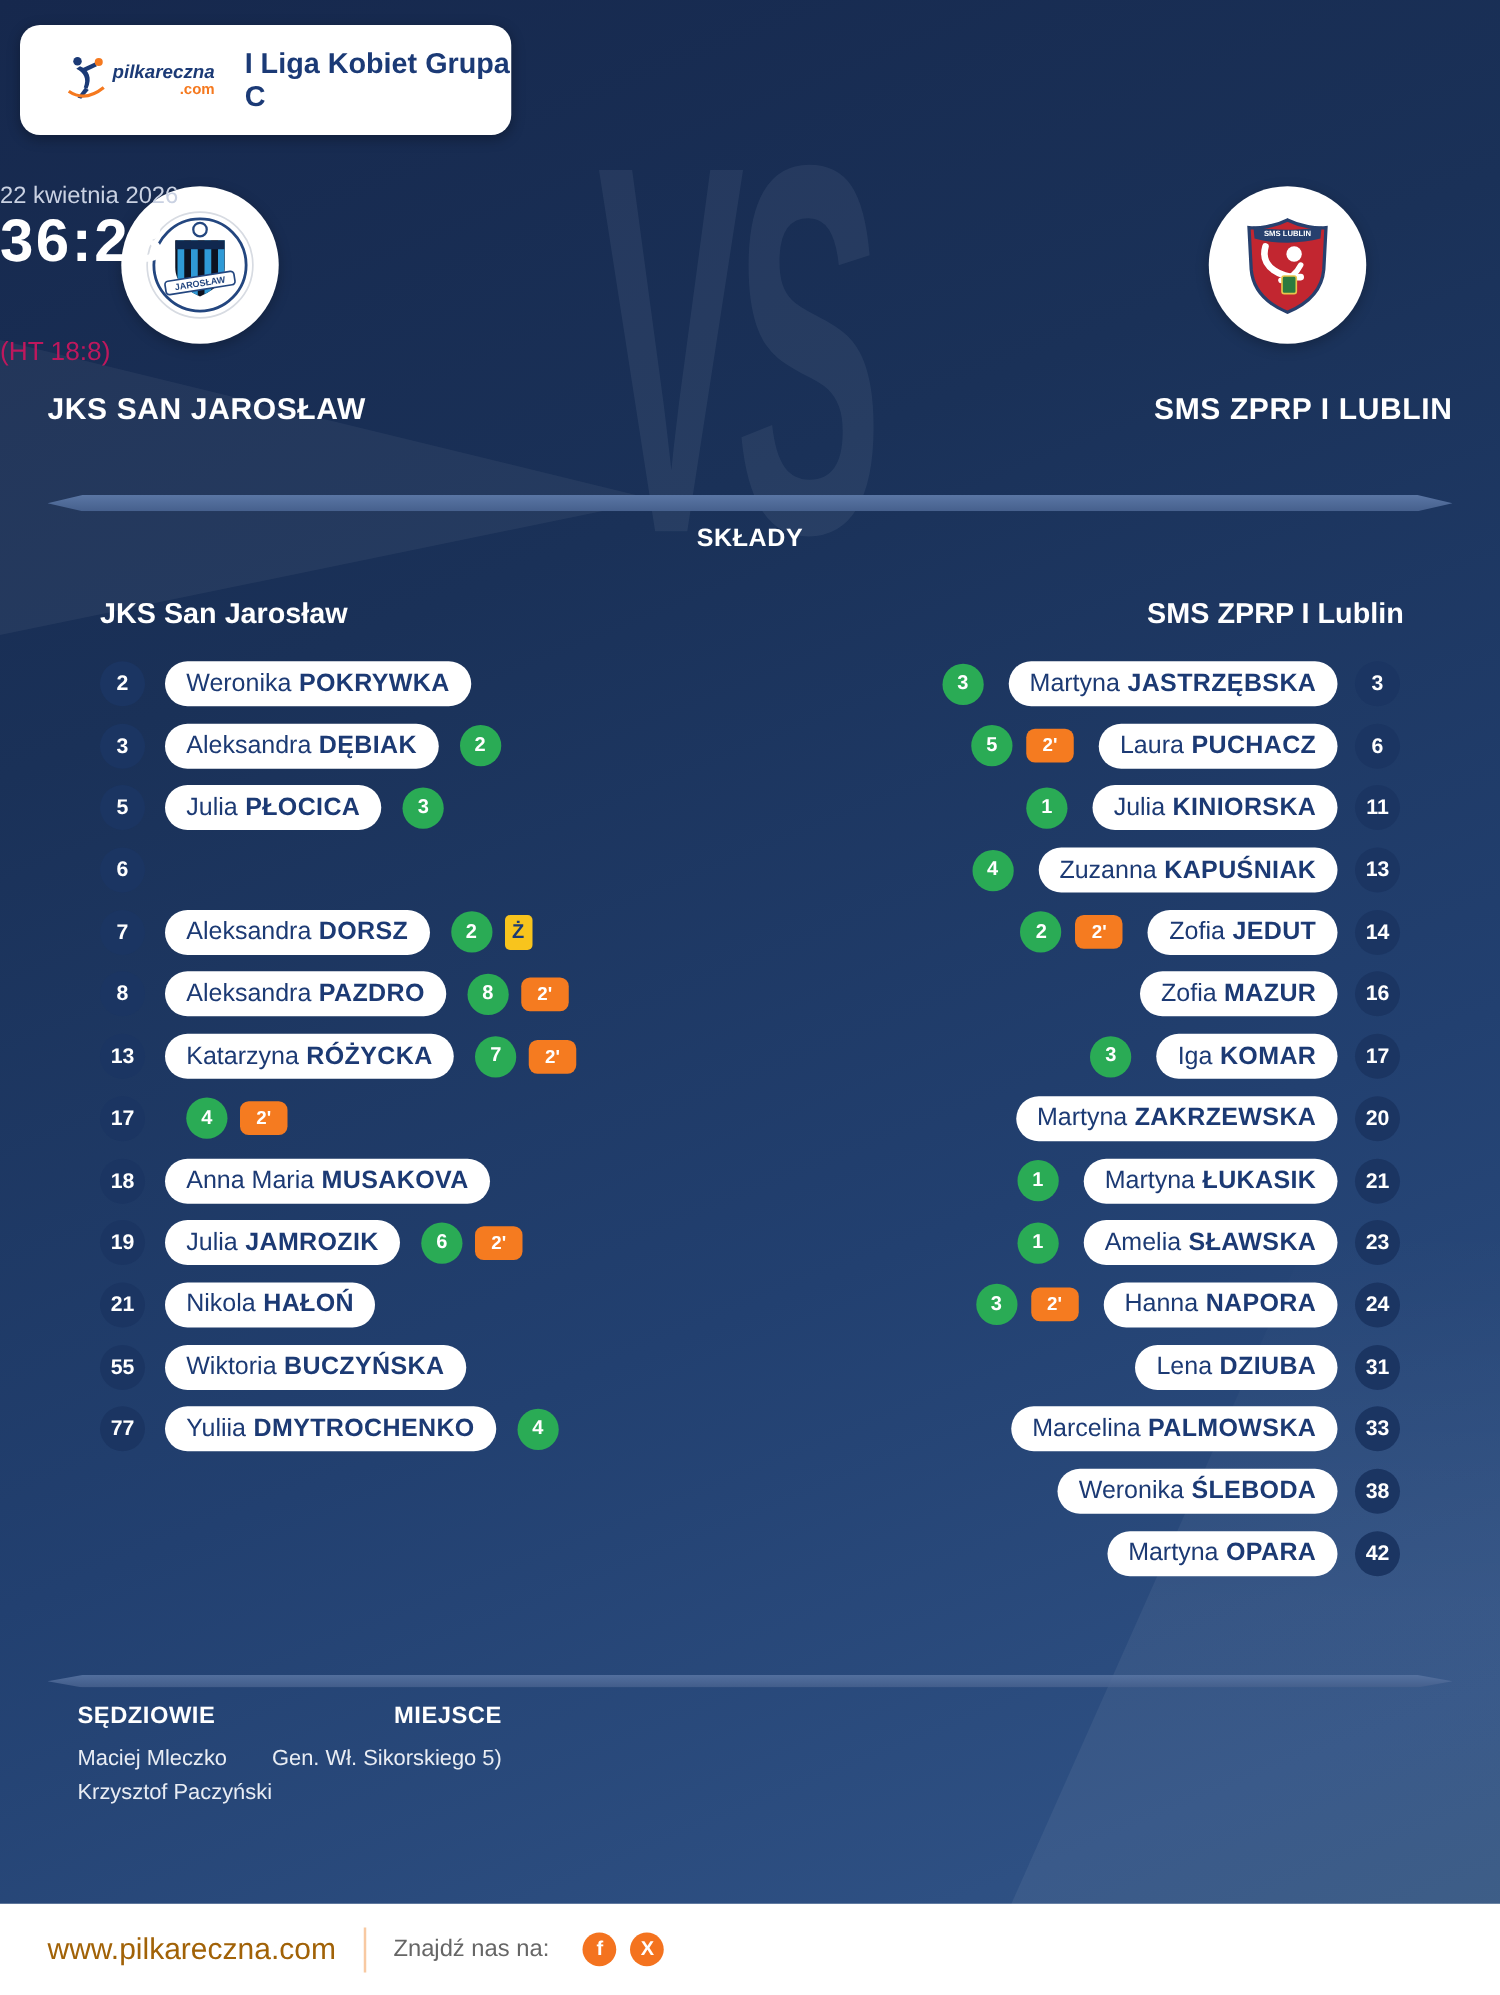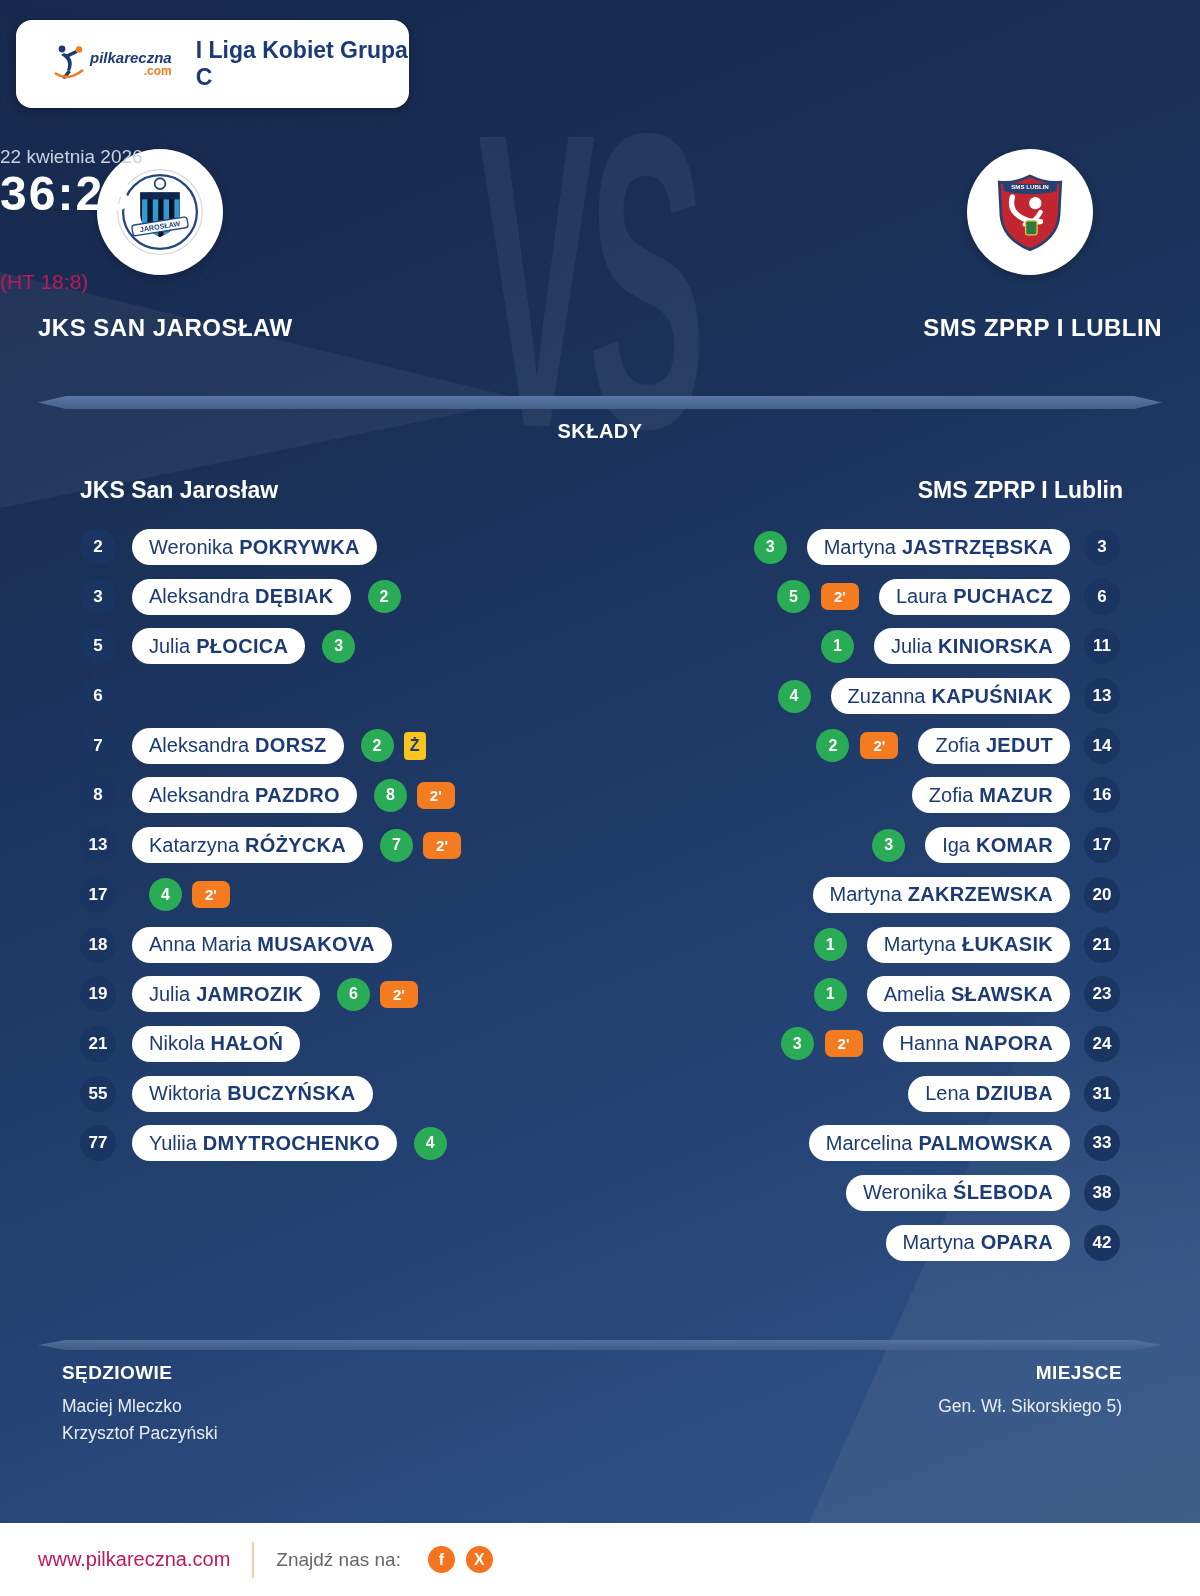--- a/index.html
+++ b/index.html
@@ -64,29 +64,29 @@
   .badge{display:flex;align-items:center;justify-content:center;flex:none;}
   .goal{width:33px;height:33px;border-radius:50%;background:#2aab55;color:#fff;font-weight:bold;font-size:16px;}
   .pen{width:38px;height:27px;border-radius:7px;background:#f57b20;color:#fff;font-weight:bold;font-size:15px;}
   .yellow{width:22px;height:28px;border-radius:4px;background:#f8c41d;color:#1c3a74;font-weight:bold;font-size:16px;}
   .row-home .goal{margin-left:17px;}
   .row-home .pen,.row-home .yellow{margin-left:10px;}
   .row-away .badge{margin-right:11px;}
   .row-away .pill{margin-left:9px;}
 
   
-  .officials{position:absolute;left:62px;right:78px;top:1362px;display:flex;justify-content:space-between;}
+  .officials{position:absolute;left:62px;right:78px;top:1362px;display:flex;justify-content:flex-start;}
   .officials .label{font-size:19px;font-weight:bold;color:#ffffff;margin-bottom:9px;letter-spacing:0.4px;}
   .officials .line{font-size:17.5px;color:#e9edf4;line-height:27px;}
   .officials .right{text-align:right;max-width:560px;}
 
   
   .footer{position:absolute;left:0;right:0;top:1523px;height:73px;background:#ffffff;
     display:flex;align-items:center;padding-left:38px;box-sizing:border-box;}
-  .website{font-size:20px;color:#be185d;text-decoration:none;}
+  .website{font-size:24px;color:#a16207;text-decoration:none;}
   .vline{width:2px;height:36px;background:#f8c9a2;margin:0 22px;}
   .find-us{font-size:19px;color:#666666;}
   .social{display:flex;margin-left:16px;}
   .social-icon{width:27px;height:27px;border-radius:50%;background:#f4731f;color:#ffffff;font-weight:bold;
     font-size:16px;display:flex;align-items:center;justify-content:center;margin-left:11px;cursor:pointer;}
 </style>
 </head>
 <body>
 
 <div class="wedge1"></div>

